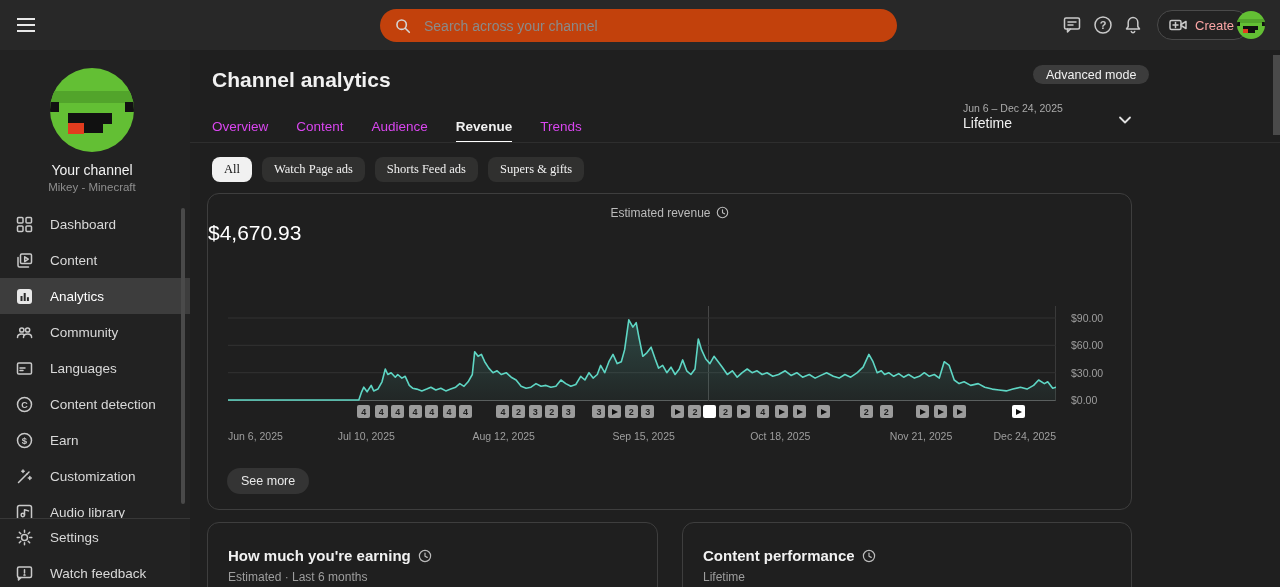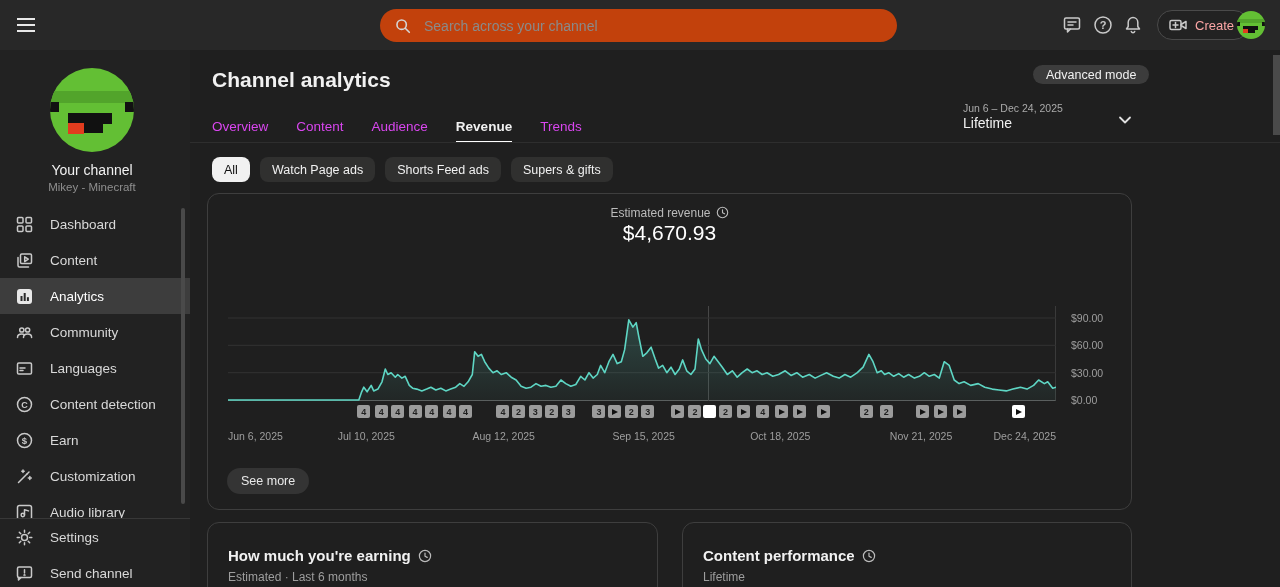--- a/index.html
+++ b/index.html
@@ -55,28 +55,28 @@
   .tabs { position:absolute; left:22px; top:60px; height:33px; display:flex; gap:28px; }
   .tab { position:relative; height:33px; display:flex; align-items:center; font-size:13.5px; color:#d946ef; cursor:pointer; }
   .tab.active { color:#f1f1f1; font-weight:700; }
   .tab.active::after { content:""; position:absolute; left:0; bottom:0; width:100%; height:2.5px; background:#fff; }
   .tabs-divider { position:absolute; left:0; top:92px; width:1090px; height:1px; background:#2e2e2e; }
   .date-widget { position:absolute; left:770px; top:50px; width:175px; height:38px; cursor:pointer; }
   .date-range { position:absolute; left:3px; top:2px; font-size:10.5px; color:#aaaaaa; }
   .date-mode { position:absolute; left:3px; top:15px; font-size:14px; color:#f1f1f1; }
   .date-chevron { position:absolute; left:925px; top:60px; width:20px; height:20px; cursor:pointer; }
   .chips { position:absolute; left:22px; top:107px; display:flex; gap:10px; }
-  .chip { height:25px; padding:0 12px; border-radius:8px; background:#30302f; color:#f1f1f1; font-size:12.5px; font-weight:500; display:flex; align-items:center; cursor:pointer; }
+  .chip { height:25px; padding:0 12px; border-radius:8px; background:#30302f; color:#f1f1f1; font-size:12.5px; font-weight:500; display:flex; align-items:center; cursor:pointer;font-family:Liberation Serif, serif; }
   .chip.sel { background:#f1f1f1; color:#0f0f0f; }
 
   
   .chart-card { position:absolute; left:17px; top:143px; width:925px; height:317px; border:1px solid #3e3e3e; border-radius:12px; background:#1f1f1f; }
   .cc-title { position:absolute; left:0; top:12px; width:100%; text-align:center; font-size:12px; color:#bbbbbb; }
   .cc-title .clk { display:inline-block; vertical-align:-2px; margin-left:5px; }
-  .cc-value { position:absolute; left:0; top:27px; width:100%; text-align:center; font-size:21px; color:#fff; }
+  .cc-value { position:absolute; left:0; top:27px; width:100%; text-align:left; font-size:21px; color:#fff; }
   .plot { position:absolute; left:20px; top:112px; width:828px; height:95px; border-bottom:1px solid #5a5a5a; border-right:1px solid #3a3a3a; }
   .plot svg { position:absolute; left:0; top:0; }
   .sel-line { position:absolute; top:0; width:1px; height:95px; background:#474747; }
   .ylabels { position:absolute; left:863px; top:112px; width:55px; height:95px; }
   .ylabels div { position:absolute; left:0; font-size:10.5px; color:#9e9e9e; line-height:12px; }
   .mstrip { position:absolute; left:20px; top:211px; width:828px; height:14px; }
   .vm { position:absolute; top:0; width:13px; height:13px; border-radius:2px; background:#9b9b9b; display:flex; align-items:center; justify-content:center; font-size:9px; font-weight:700; color:#1f1f1f; cursor:pointer; }
   .vm-selected, .vm-play-selected { background:#ffffff; }
   .vm .tri { width:0; height:0; border-left:6px solid #111; border-top:3.5px solid transparent; border-bottom:3.5px solid transparent; margin-left:1px; }
   .xticks { position:absolute; left:20px; top:236px; width:828px; height:14px; }
@@ -270,21 +270,21 @@
       </div>
       <div class="menu-item">
         <span class="mi-icon">
             <svg class="ic" width="19" height="19" viewBox="0 0 19 19">
               <rect x="2.5" y="3" width="14" height="10.5" rx="1.5"></rect>
               <path d="M6 13.5L3.5 16v-2.5"></path>
               <line x1="9.5" y1="5.8" x2="9.5" y2="9"></line>
               <circle cx="9.5" cy="11.2" r="0.4" fill="#c9c9c9"></circle>
             </svg>
           </span>
-        <span class="mi-label">Send channel</span>
+        <span class="mi-label">Watch feedback</span>
       </div>
     </div>
   </div>
 
   <div class="main">
     <div class="page-title">Channel analytics</div>
     <div class="adv-btn">
         <span>Advanced mode</span>
       </div>
 

